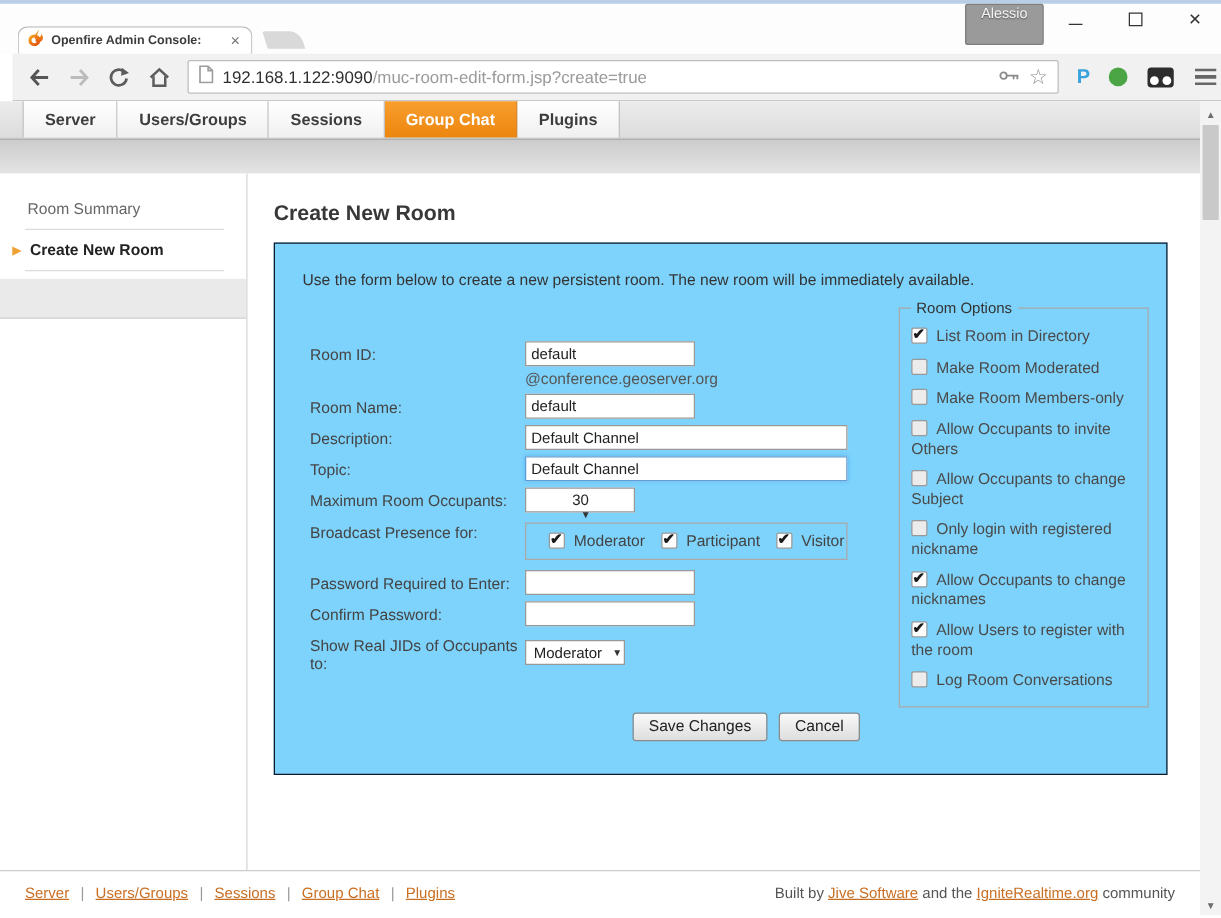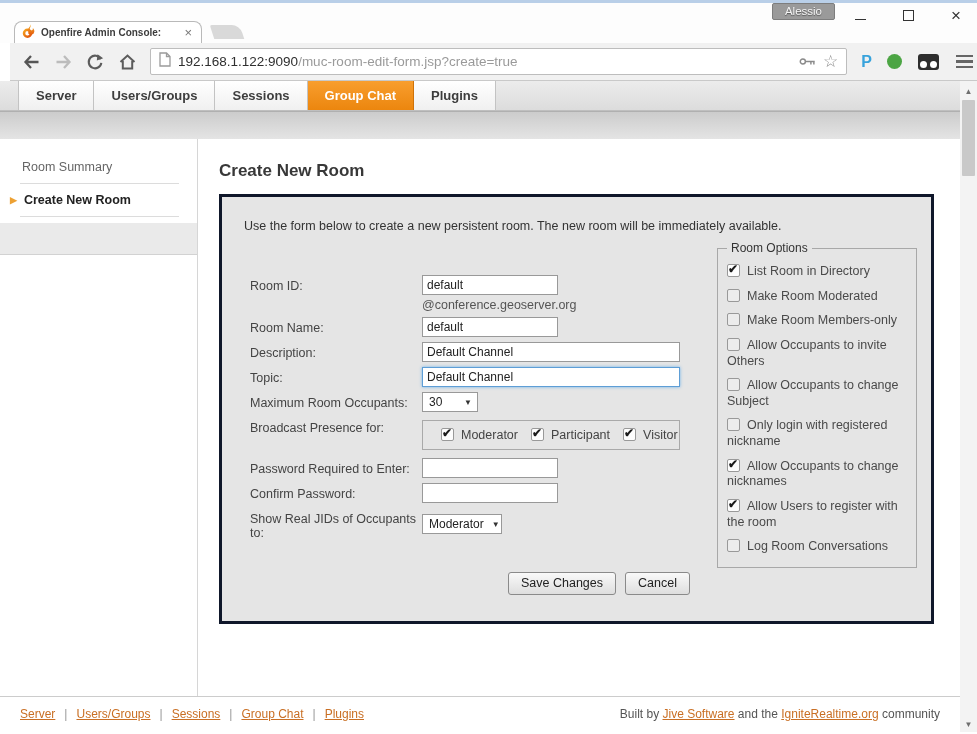--- a/index.html
+++ b/index.html
@@ -10,21 +10,21 @@
   .titlebar { position:absolute; top:0; left:0; width:977px; height:43px; background:#fdfdfd; }
   .titlebar-accent { height:3px; background:#b9cfe8; }
   .btab { position:absolute; left:14px; top:21px; width:188px; height:22px; background:#fff;
           border:1px solid #b9b9b9; border-bottom:none; border-radius:8px 8px 0 0;
           display:flex; align-items:center; padding:0 7px; gap:5px; }
   .btab-title { font-size:10px; color:#3c3c3c; white-space:nowrap; overflow:hidden; flex:1;font-weight:bold; }
   .btab-close { font-size:13px; color:#777; line-height:1; padding:0 2px; cursor:default; }
   .newtab { position:absolute; left:212px; top:25px; width:30px; height:14px; background:#d9d9d9;
             border-radius:2px 8px 0 0; transform:skewX(18deg); }
   .profile-badge { position:absolute; top:3px; right:142px; background:#9a9a9a; border:1px solid #7d7d7d;
-            color:#f5f5f5; text-shadow:0 1px 1px #555; font-size:11.5px; padding:1px 12px 2px; border-radius:2px; }
+            color:#f5f5f5; text-shadow:0 1px 1px #555; font-size:11.5px; padding:1px 12px 18px; border-radius:2px; }
   .win-controls { position:absolute; top:6px; right:10px; display:flex; gap:26px; align-items:center; }
   .win-btn { width:22px; height:18px; display:flex; align-items:center; justify-content:center; color:#333; }
   .wc-min { width:11px; border-bottom:1.5px solid #333; height:1px; margin-top:8px; }
   .wc-max { width:11px; height:11px; border:1.5px solid #333; }
   .wc-close { font-size:17px; line-height:11px; color:#333; }
 
   .toolbar { position:absolute; top:43px; left:10px; width:977px; height:38px; background:#f1f1f1;
              border-bottom:1px solid #c9c9c9; display:flex; align-items:center; padding:0 8px; gap:6px; }
   .tb-icon { width:26px; height:26px; display:flex; align-items:center; justify-content:center; }
   .urlbar { flex:1; height:27px; background:#fff; border:1px solid #bdbdbd; border-radius:2px;
@@ -72,21 +72,21 @@
   .sidebar { width:197px; background:#fff; flex-shrink:0; }
   .side-item { padding:9px 8px 9px 22px; font-size:12.5px; color:#666; }
   .side-item.active { font-weight:bold; color:#222; padding-left:10px; display:flex; align-items:center; gap:7px; }
   .side-arrow { color:#eda133; font-size:9px; }
   .side-div { border-bottom:1px solid #dcdcdc; margin:0 18px 0 20px; }
   .side-grayblock { height:32px; background:#eaeaea; border-bottom:1px solid #d2d2d2; margin-top:6px; }
 
   .main-col { flex:1; background:#fff; border-left:1px solid #d6d6d6; padding:22px 0 0 21px; min-width:0; }
   .page-title { font-size:17px; font-weight:bold; color:#383838; }
 
-  .form-box { position:relative; margin:13px 26px 0 0; border:3px solid #0f172a; background:#e5e5e5; padding:20px 0 26px 0; }
+  .form-box { position:relative; margin:13px 26px 0 0; border:1px solid #0f172a; background:#7dd3fc; padding:20px 0 26px 0; }
   .intro { margin:2px 22px 0 22px; font-size:12.5px; color:#333; }
 
   fieldset.room-opts { position:absolute; top:44px; right:14px; width:200px; border:1px solid #a8a8a8; padding:0 9px 12px 9px; }
   fieldset.room-opts legend { font-size:12px; color:#333; padding:0 4px; }
   .opt-item { display:block; margin-top:9px; font-size:12.5px; color:#4a4a4a; line-height:1.25; }
 
   input[type=checkbox] { appearance:none; -webkit-appearance:none; width:13px; height:13px; border:1px solid #999;
        background:#ececec; border-radius:2px; position:relative; vertical-align:-2px; margin-right:7px; }
   input[type=checkbox]:checked { background:#fdfdfd; }
   input[type=checkbox]:checked::after { content:"✔"; position:absolute; top:-3px; left:0; font-size:12px;
@@ -95,21 +95,21 @@
   .rows { margin:42px 0 0 28px; width:460px; }
   .frow { display:flex; align-items:flex-start; margin-bottom:5px; }
   .flabel { width:172px; flex-shrink:0; font-size:12.5px; color:#444; padding-top:4px; }
   input[type=text], input[type=password] { height:20px; border:1px solid #999; font-size:12px; color:#222;
        padding:1px 4px; font-family:"Liberation Sans", sans-serif; }
   .in-small { width:136px; } .in-wide { width:258px; }
   .focused { border:1px solid #5e9ed6 !important; box-shadow:0 0 3px rgba(82,168,236,.8); }
   .suffix { font-size:12.5px; color:#555; margin-top:3px; }
   .mock-select { display:inline-flex; align-items:center; justify-content:space-between; border:1px solid #999;
        background:#fff; font-size:12px; color:#222; padding:2px 5px 2px 6px; height:20px; }
-  .sel-30 { width:56px; } .sel-mod { width:80px; }
+  .sel-30 { width:88px;flex-direction:column; } .sel-mod { width:80px; }
   .sel-arrow { font-size:8px; color:#333; margin-left:8px; }
   .bcast-box { width:258px; height:30px; border:1px solid #a9a9a9; display:flex; align-items:center;
        padding-left:18px; gap:13px; margin-top:3px; }
   .bcast-box label { font-size:12.5px; color:#444; white-space:nowrap; }
 
   .btn-row { margin:32px 0 0 286px; display:flex; gap:9px; }
   .btn { font-size:12.5px; color:#222; padding:3px 12px 4px; border:1px solid #8a8a8a; border-radius:3px;
        background:linear-gradient(#f9f9f9,#dedede); font-family:"Liberation Sans", sans-serif; }
 
   .footer { border-top:1px solid #ccc; padding:10px 20px 13px; display:flex; justify-content:space-between;

